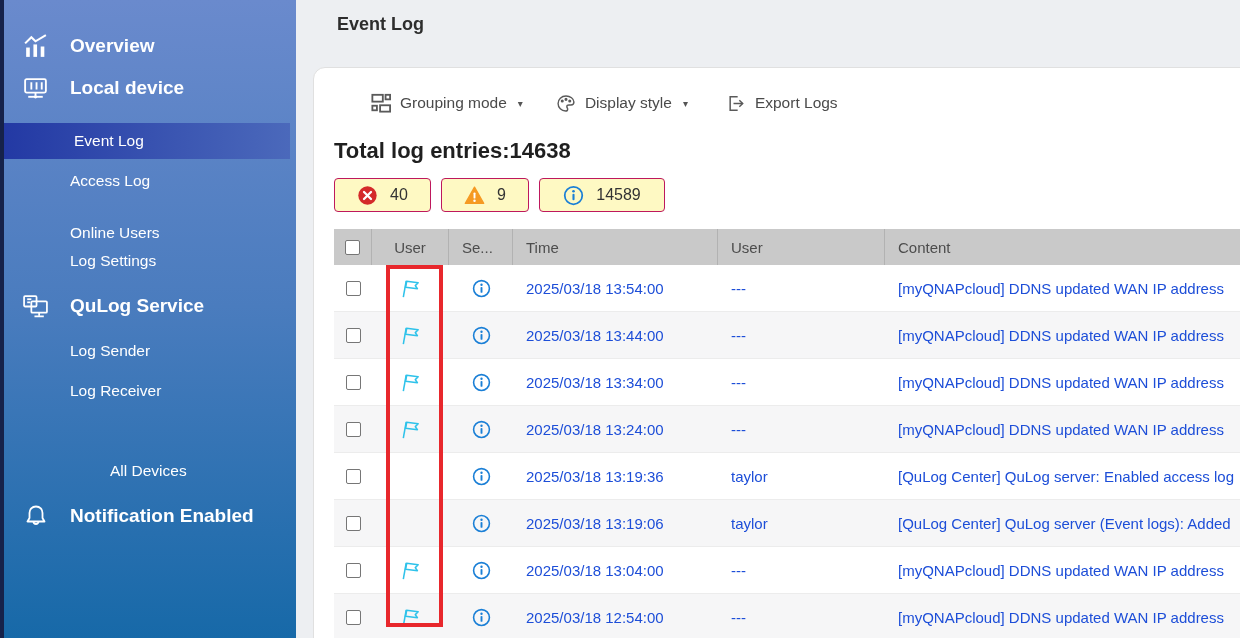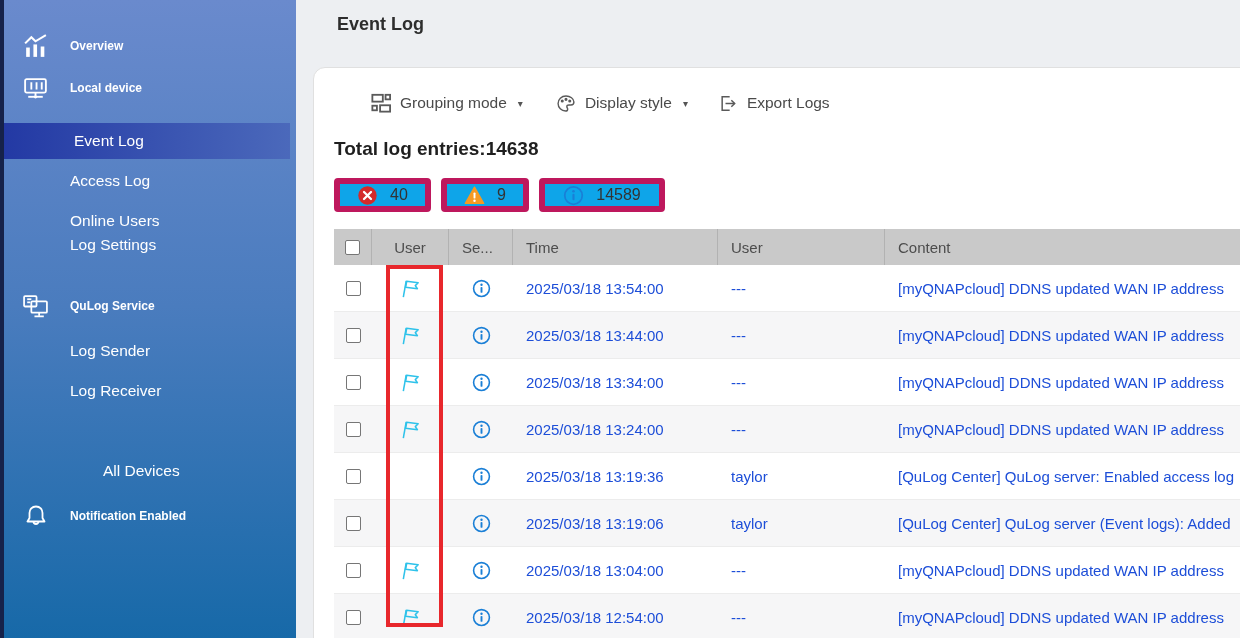--- a/index.html
+++ b/index.html
@@ -21,23 +21,23 @@
   }
   .nav-item{
     position:absolute; left:0; width:100%; height:36px;
     display:flex; align-items:center; color:#fff; cursor:pointer;
   }
   .nav-item .nav-icon{
     position:absolute; left:22px; width:27px; height:27px;
     display:flex; align-items:center; justify-content:center;
   }
   .nav-item .nav-label{ position:absolute; left:70px; white-space:nowrap; }
-  .nav-top .nav-label{ font-size:12px; font-weight:700; }
+  .nav-top .nav-label{ font-size:19px; font-weight:700; }
   .nav-sub .nav-label{ font-size:15.5px; font-weight:400; }
-  .nav-sub2 .nav-label{ left:103px; font-size:15.5px; font-weight:400; }
+  .nav-sub2 .nav-label{ left:110px; font-size:15.5px; font-weight:400; }
   .nav-selected{
     left:4px; width:286px;
     background:linear-gradient(90deg,#2339a4 0%,#4b69bb 100%);
   }
 
   
   .main{ position:absolute; left:296px; top:0; right:0; bottom:0; background:#edeff2; }
   .page-title{
     position:absolute; left:41px; top:14px;
     font-size:18px; font-weight:700; color:#2d2d2d;
@@ -51,31 +51,31 @@
   .toolbar{
     position:absolute; left:13px; top:22px; height:26px;
     display:flex; align-items:center;
   }
   .tool-btn{
     display:flex; align-items:center; gap:9px;
     color:#4a4a4a; font-size:15.5px; cursor:pointer; white-space:nowrap;
   }
   .tool-btn .caret{ font-size:10px; color:#555; margin-left:2px; }
   .tool-gap1{ margin-right:33px;margin-left:44px; }
-  .tool-gap2{ margin-right:30px; }
+  .tool-gap2{ margin-right:38px; }
   .tool-icon{ width:20px; height:20px; display:flex; align-items:center; }
 
   
   .total-entries{
     position:absolute; left:20px; top:70px;
-    font-size:19px; font-weight:700; color:#1f1f1f;
+    font-size:22px; font-weight:700; color:#1f1f1f;
   }
   .filter-row{ position:absolute; left:20px; top:110px; display:flex; gap:10px; }
   .filter-btn{
-    height:34px; background:#0ea5e9; border:6px solid #be185d; border-radius:4px;
+    height:34px; background:#fef9c3; border:1px solid #be185d; border-radius:4px;
     display:flex; align-items:center; justify-content:center; gap:12px;
     font-size:16px; color:#333; cursor:pointer;
   }
   .filter-btn svg{ width:21px; height:21px; }
   .fb-error{ width:97px; }
   .fb-warning{ width:88px; }
   .fb-info{ width:126px; }
 
   
   .table-wrap{
@@ -145,25 +145,25 @@
   </div>
 
   <div class="nav-item nav-sub nav-selected" style="top:123px">
     <span class="nav-label">Event Log</span>
   </div>
 
   <div class="nav-item nav-sub" style="top:163px">
     <span class="nav-label">Access Log</span>
   </div>
 
-  <div class="nav-item nav-sub" style="top:203px">
+  <div class="nav-item nav-sub" style="top:215px">
     <span class="nav-label">Online Users</span>
   </div>
 
-  <div class="nav-item nav-sub" style="top:227px">
+  <div class="nav-item nav-sub" style="top:243px">
     <span class="nav-label">Log Settings</span>
   </div>
 
   <div class="nav-item nav-top" style="top:288px">
     <span class="nav-icon">
       <svg viewBox="0 0 26 26" width="27" height="27" fill="none" stroke="#fff" stroke-width="1.7">
         <rect x="2" y="3" width="12" height="10" rx="1"></rect>
         <line x1="5" y1="6" x2="9" y2="6"></line>
         <line x1="5" y1="9" x2="8" y2="9"></line>
         <rect x="9" y="8" width="15" height="11" rx="1"></rect>

